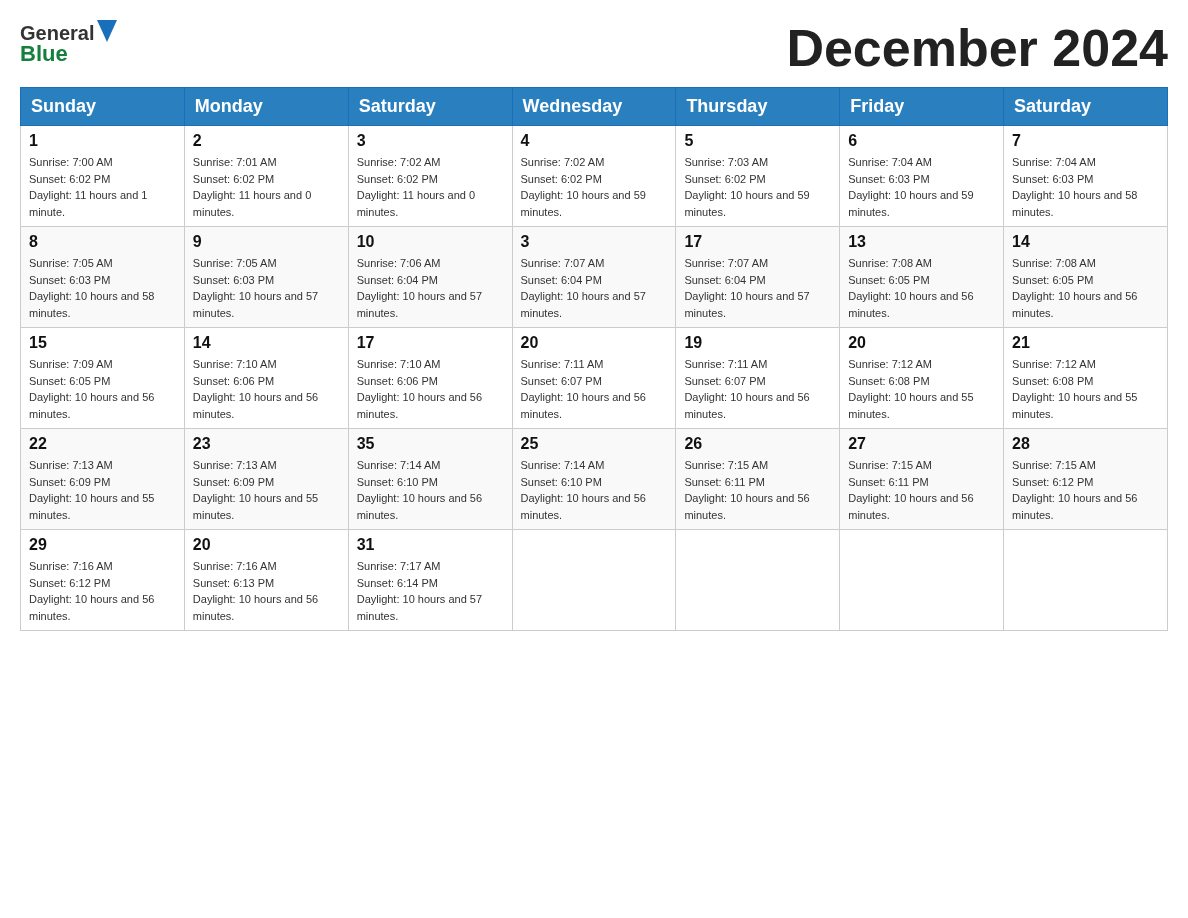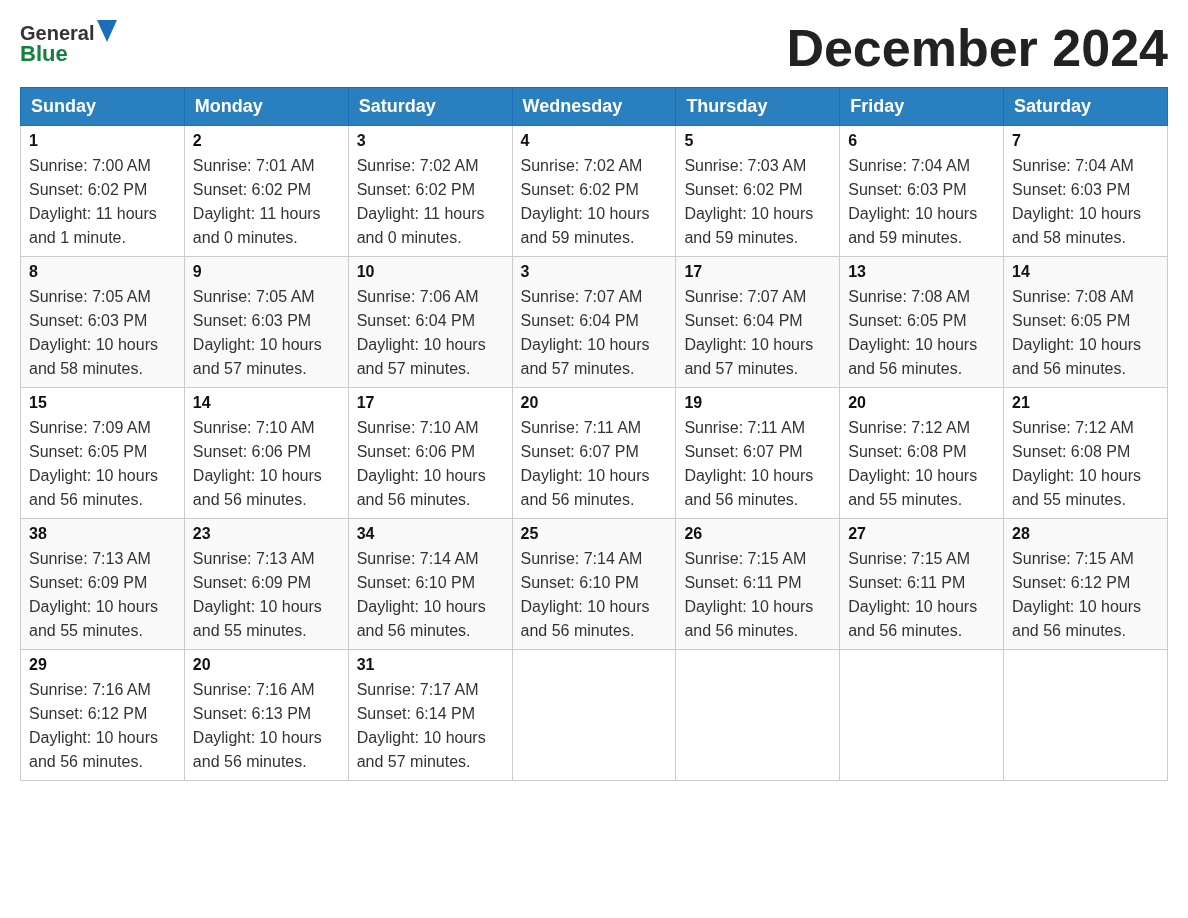--- a/index.html
+++ b/index.html
@@ -61,21 +61,21 @@
     .calendar tr:nth-child(even) td {
       background: #f9f9f9;
     }
     .day-number {
       font-size: 16px;
       font-weight: bold;
       color: #111;
       margin-bottom: 4px;
     }
     .day-info {
-      font-size: 16px;
+      font-size: 11px;
       line-height: 1.5;
       color: #333;
     }
     .empty-cell {
       background: #fff;
     }
     .logo-text-general {
       font-size: 20px;
       font-weight: bold;
       color: #333;
@@ -210,29 +210,29 @@
           <div class="day-number">20</div>
           <div class="day-info">Sunrise: 7:12 AM<br>Sunset: 6:08 PM<br>Daylight: 10 hours and 55 minutes.</div>
         </td>
         <td>
           <div class="day-number">21</div>
           <div class="day-info">Sunrise: 7:12 AM<br>Sunset: 6:08 PM<br>Daylight: 10 hours and 55 minutes.</div>
         </td>
       </tr>
       <tr>
         <td>
-          <div class="day-number">38</div>
+          <div class="day-number">22</div>
           <div class="day-info">Sunrise: 7:13 AM<br>Sunset: 6:09 PM<br>Daylight: 10 hours and 55 minutes.</div>
         </td>
         <td>
           <div class="day-number">23</div>
           <div class="day-info">Sunrise: 7:13 AM<br>Sunset: 6:09 PM<br>Daylight: 10 hours and 55 minutes.</div>
         </td>
         <td>
-          <div class="day-number">34</div>
+          <div class="day-number">35</div>
           <div class="day-info">Sunrise: 7:14 AM<br>Sunset: 6:10 PM<br>Daylight: 10 hours and 56 minutes.</div>
         </td>
         <td>
           <div class="day-number">25</div>
           <div class="day-info">Sunrise: 7:14 AM<br>Sunset: 6:10 PM<br>Daylight: 10 hours and 56 minutes.</div>
         </td>
         <td>
           <div class="day-number">26</div>
           <div class="day-info">Sunrise: 7:15 AM<br>Sunset: 6:11 PM<br>Daylight: 10 hours and 56 minutes.</div>
         </td>

